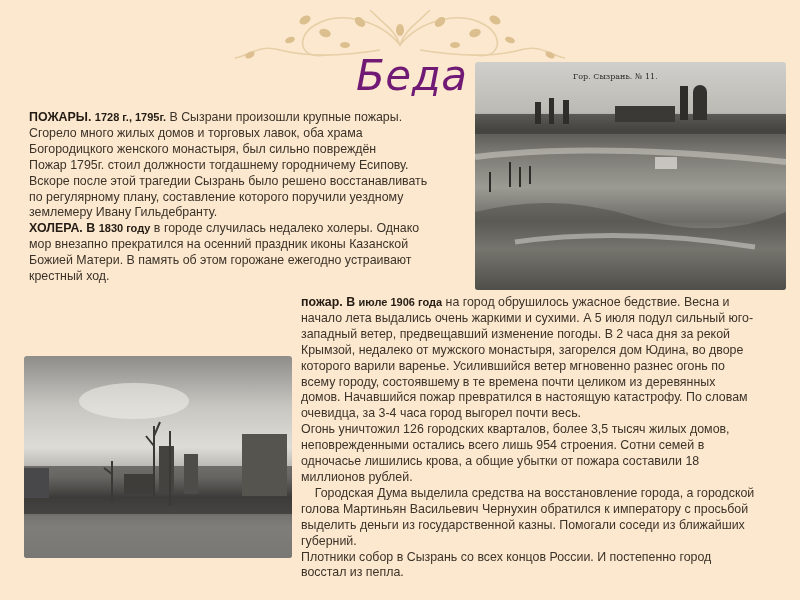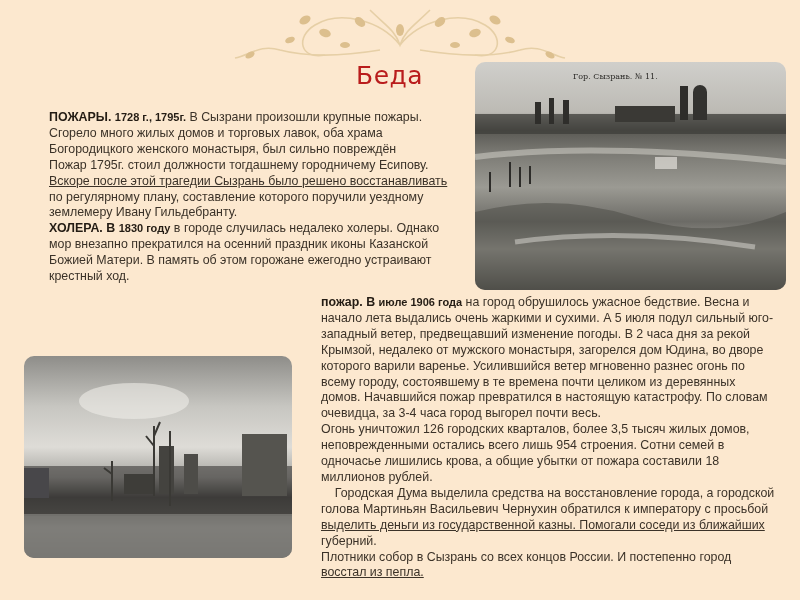--- a/index.html
+++ b/index.html
@@ -5,30 +5,30 @@
   html, body { margin:0; padding:0; }
   body {
     width:800px; height:600px; overflow:hidden; position:relative;
     background:#fce8cf;
     font-family:"Liberation Sans", sans-serif;
     color:#3a3027;
   }
   .ornament { position:absolute; left:230px; top:0; width:340px; height:70px; }
   .title {
     position:absolute; left:356px; top:54px;
-    font-family:"DejaVu Sans", sans-serif; 
-    font-size:25px; color:#b91c1c; letter-spacing:0.5px; line-height:44px;
+    font-family:"DejaVu Sans", sans-serif; font-style:italic;
+    font-size:42px; color:#701a75; letter-spacing:0.5px; line-height:44px;
   }
   .text { font-size:12.4px; line-height:15.9px; color:#3b3228; }
   .text b { color:#241c14; }
   .text b .num { font-size:11px; }
   .block-left { position:absolute; left:29px; top:110px; width:440px; }
   .block-right { position:absolute; left:301px; top:295px; width:495px; }
-  .line { white-space:nowrap; display:block;margin-left:20px; }
-  .photo { position:absolute; overflow:hidden; border-radius:10px; }
+  .line { white-space:nowrap; display:block; }
+  .photo { position:absolute; overflow:hidden; border-radius:3px; }
   .photo1 { left:475px; top:62px; width:311px; height:228px;
     background:linear-gradient(180deg,#d0cfcb 0%,#bcbab4 22%,#5a5954 30%,#7b7a74 40%,#9b9a93 55%,#6c6b66 70%,#a19f98 82%,#55544f 100%); }
   .photo2 { left:24px; top:356px; width:268px; height:202px;
     background:linear-gradient(180deg,#8e8d89 0%,#c7c6c1 25%,#dedcd7 45%,#a7a6a1 60%,#3f3e3b 70%,#55544f 78%,#8a8984 85%,#6d6c67 100%); }
   .photo svg { position:absolute; left:0; top:0; }
   .caption { position:absolute; font-family:"DejaVu Serif", serif; font-size:7px; color:#2b2a27; white-space:nowrap; }
 </style>
 </head>
 <body>
 
@@ -99,21 +99,21 @@
     </g>
     <rect x="0" y="158" width="268" height="44" fill="#7c7b77" opacity="0.8"></rect>
   </svg>
 </div>
 
 <div class="text block-left" id="left-block">
     <span class="line"><b> ПОЖАРЫ. </b><b><span class="num">1728 г., 1795г.</span></b><span style="white-space: pre;"> В Сызрани произошли крупные пожары.</span></span>
     <span class="line"><span style="white-space: pre;">Сгорело много жилых домов и торговых лавок, оба храма</span></span>
     <span class="line"><span style="white-space: pre;">Богородицкого женского монастыря, был сильно повреждён</span></span>
     <span class="line"><span style="white-space: pre; text-align: center;">Пожар 1795г. стоил должности тогдашнему городничему Есипову.</span></span>
-    <span class="line"><span style="white-space: pre; text-decoration: underline;">Вскоре после этой трагедии Сызрань было решено восстанавливать</span></span>
+    <span class="line"><span style="white-space: pre;">Вскоре после этой трагедии Сызрань было решено восстанавливать</span></span>
     <span class="line"><span style="white-space: pre;">по регулярному плану, составление которого поручили уездному</span></span>
     <span class="line"><span style="white-space: pre;">землемеру Ивану Гильдебранту.</span></span>
     <span class="line"><b>ХОЛЕРА. В </b><b><span class="num">1830 году</span></b><span style="white-space: pre;"> в городе случилась недалеко холеры. Однако</span></span>
     <span class="line"><span style="white-space: pre;">мор внезапно прекратился на осенний праздник иконы Казанской</span></span>
     <span class="line"><span style="white-space: pre;">Божией Матери. В память об этом горожане ежегодно устраивают</span></span>
     <span class="line"><span style="white-space: pre;">крестный ход.</span></span>
   </div>
 <div class="text block-right" id="right-block">
     <span class="line"><b> пожар. В </b><b><span class="num">июле 1906 года</span></b><span style="white-space: pre;"> на город обрушилось ужасное бедствие. Весна и</span></span>
     <span class="line"><span style="white-space: pre;">начало лета выдались очень жаркими и сухими. А 5 июля подул сильный юго-</span></span>
@@ -122,17 +122,17 @@
     <span class="line"><span style="white-space: pre;">которого варили варенье. Усилившийся ветер мгновенно разнес огонь по</span></span>
     <span class="line"><span style="white-space: pre; text-align: right;">всему городу, состоявшему в те времена почти целиком из деревянных</span></span>
     <span class="line"><span style="white-space: pre;">домов. Начавшийся пожар превратился в настоящую катастрофу. По словам</span></span>
     <span class="line"><span style="white-space: pre;">очевидца, за 3-4 часа город выгорел почти весь.</span></span>
     <span class="line"><span style="white-space: pre;">Огонь уничтожил 126 городских кварталов, более 3,5 тысяч жилых домов,</span></span>
     <span class="line"><span style="white-space: pre;">неповрежденными остались всего лишь 954 строения. Сотни семей в</span></span>
     <span class="line"><span style="white-space: pre;">одночасье лишились крова, а общие убытки от пожара составили 18</span></span>
     <span class="line"><span style="white-space: pre;">миллионов рублей.</span></span>
     <span class="line"><span style="white-space: pre;">    Городская Дума выделила средства на восстановление города, а городской</span></span>
     <span class="line"><span style="white-space: pre;">голова Мартиньян Васильевич Чернухин обратился к императору с просьбой</span></span>
-    <span class="line"><span style="white-space: pre; text-decoration: underline;">выделить деньги из государственной казны. Помогали соседи из ближайших</span></span>
+    <span class="line"><span style="white-space: pre;">выделить деньги из государственной казны. Помогали соседи из ближайших</span></span>
     <span class="line"><span style="white-space: pre;">губерний.</span></span>
     <span class="line"><span style="white-space: pre;">Плотники собор в Сызрань со всех концов России. И постепенно город</span></span>
-    <span class="line"><span style="white-space: pre; text-decoration: underline;">восстал из пепла.</span></span>
+    <span class="line"><span style="white-space: pre;">восстал из пепла.</span></span>
   </div>
 
 </body></html>

